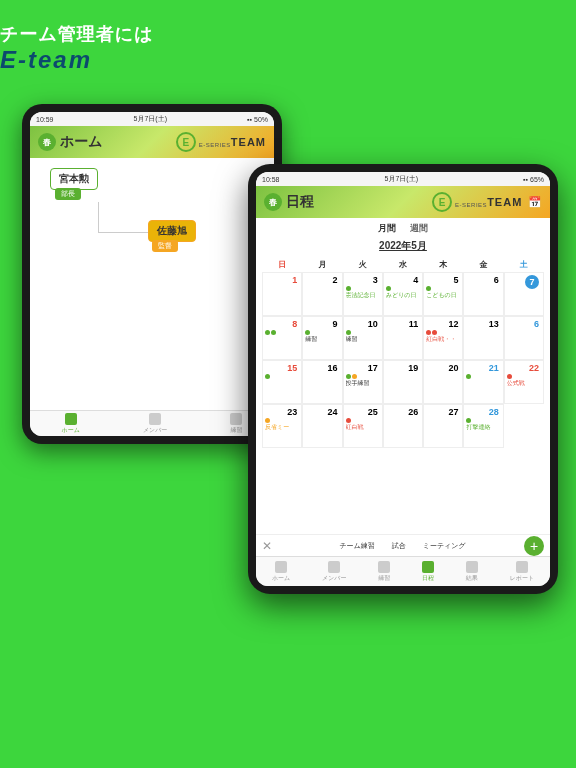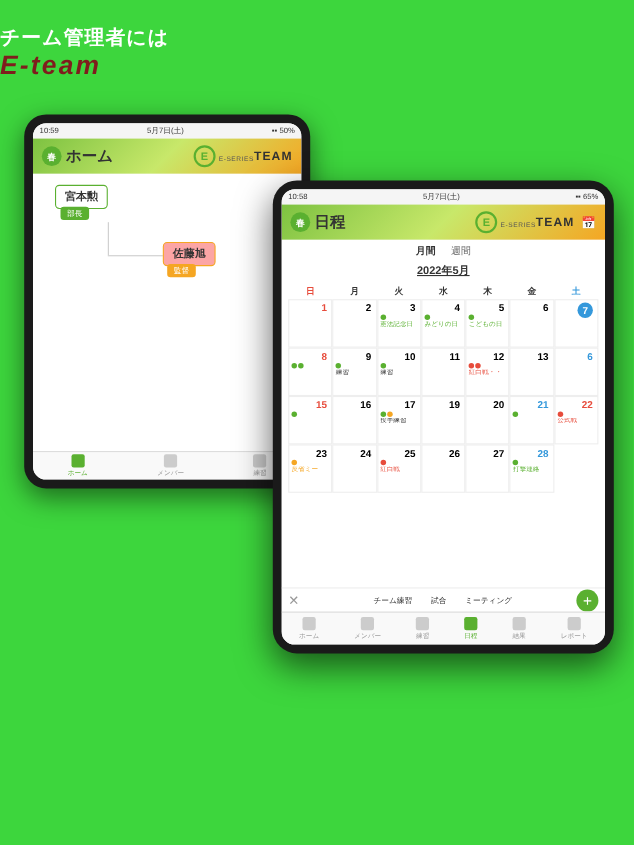--- a/index.html
+++ b/index.html
@@ -20,21 +20,21 @@
     }
     .header-text .line1 {
       font-size: 18px;
       font-weight: 700;
       color: #fff;
       letter-spacing: 1px;
     }
     .header-text .line2 {
       font-size: 24px;
       font-weight: 900;
-      color: #7f1d1d;
+      color: #0c4a6e;
       letter-spacing: 2px;
       font-style: italic;
     }
 
     
     .tablets-container {
       position: relative;
       width: 576px;
       height: 680px;
     }
@@ -220,21 +220,21 @@
     .view-toggle {
       display: flex;
       justify-content: center;
       gap: 14px;
       margin-bottom: 4px;
     }
 
     .view-toggle-btn {
       font-size: 9px;
       color: #666;
-      font-weight: 400;
+      font-weight: 700;
     }
 
     .view-toggle-btn.active {
       color: #333;
       font-weight: 700;
     }
 
     .calendar-month-title {
       text-align: center;
       font-size: 10px;
@@ -391,21 +391,21 @@
           <span>宮本勲</span>
         </div>
         <div style="position:absolute; left: 25px; top: 30px; background: #5AB030; color:white; border-radius: 3px; padding: 1px 6px; font-size: 7px;">
           <span>部長</span>
         </div>
 
         <div style="position:absolute; left: 68px; top: 44px; width: 1px; height: 30px; background: #ccc;"></div>
 
         <div style="position:absolute; left: 68px; top: 74px; width: 50px; height: 1px; background: #ccc;"></div>
 
-        <div style="position:absolute; left: 118px; top: 62px; border: 1.5px solid #F5A623; border-radius: 4px; padding: 3px 8px; background: #fca5a5; font-size: 10px; font-weight: 600; color:#333;">
+        <div style="position:absolute; left: 118px; top: 62px; border: 1.5px solid #F5A623; border-radius: 4px; padding: 3px 8px; background: #eab308; font-size: 10px; font-weight: 600; color:#333;">
           <span>佐藤旭</span>
         </div>
         <div style="position:absolute; left: 122px; top: 82px; background: #F5A623; color:white; border-radius: 3px; padding: 1px 6px; font-size: 7px;">
           <span>監督</span>
         </div>
       </div>
 
       <div class="tab-bar">
         <div class="tab-item">
           <div class="tab-icon active"></div>

